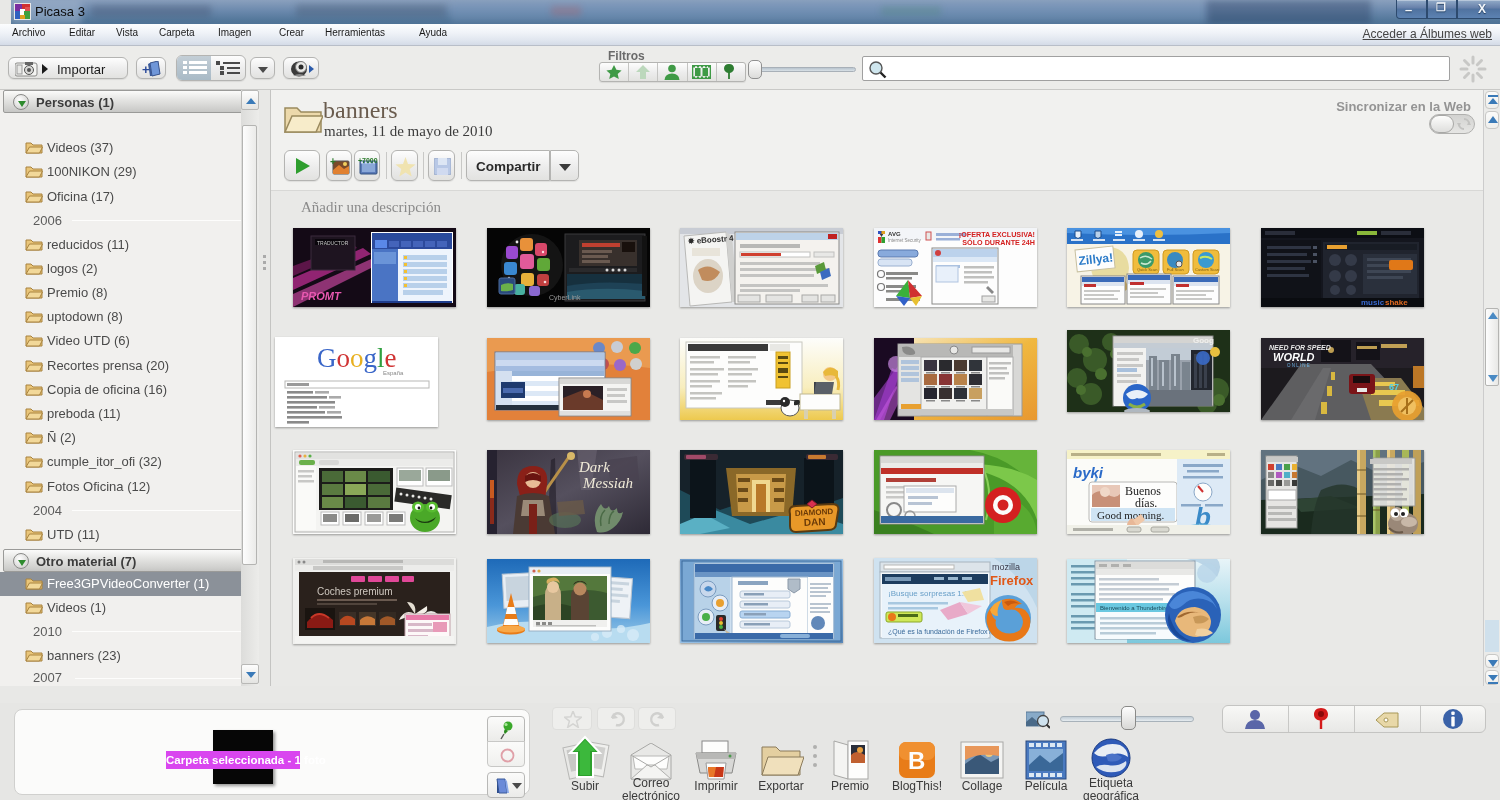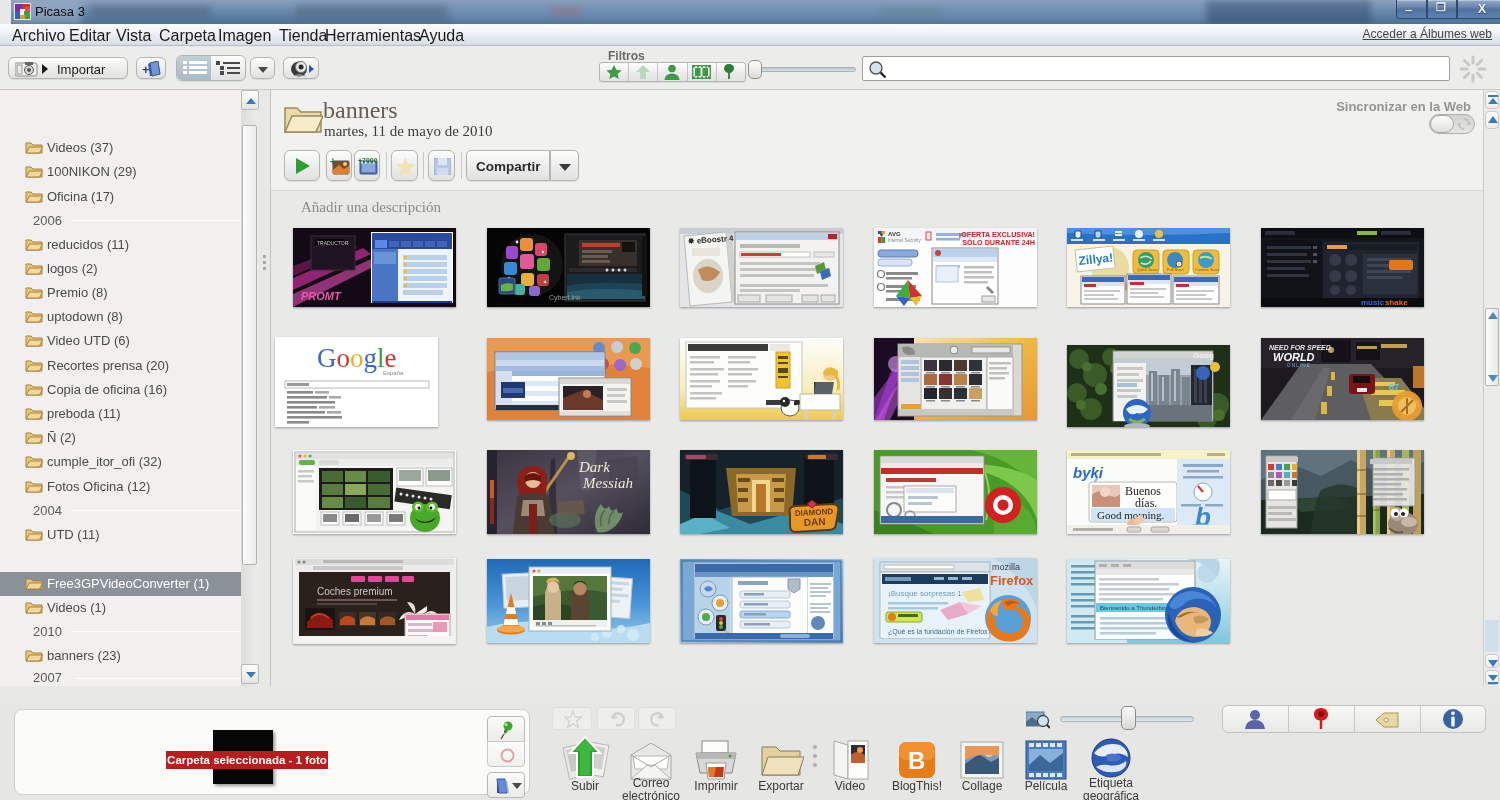--- a/index.html
+++ b/index.html
@@ -15,21 +15,21 @@
 #title-text { position:absolute; left:24px; top:4px; font-size:13px; color:#0c0c0c; }
 .capbtn { position:absolute; top:0; height:19px; border:1px solid #2d4a6e; border-top:none;
   background:linear-gradient(180deg,#93abc8,#657fa9 45%,#50729f 50%,#5c82b2);
   box-shadow:inset 0 1px 0 rgba(255,255,255,.35); }
 .capbtn span{ position:absolute; color:#f4f7fb; text-shadow:0 1px 1px #1d3a5c; font-weight:bold; }
 
 
 #menubar { left:0; top:24px; width:1500px; height:22px;
   background:linear-gradient(180deg,#fcfdfe 0%,#f0f3f8 40%,#dfe5ee 80%,#d4dbe7 100%);
   border-bottom:1px solid #b8bec8; }
-#menubar .mi { position:absolute; top:3px; font-size:16px; color:#1a1a1a; }
+#menubar .mi { position:absolute; top:3px; font-size:10px; color:#1a1a1a; }
 #weblink { position:absolute; right:8px; top:3px; font-size:12px; color:#444; text-decoration:underline; }
 
 
 #toolbar { left:0; top:46px; width:1500px; height:44px; background:#ececea; border-bottom:1px solid #c9c9c7; }
 .tbtn { position:absolute; background:linear-gradient(180deg,#fdfdfd,#ececec 55%,#e2e2e0); border:1px solid #b4b4b2; border-radius:6px; box-shadow:0 1px 1px rgba(0,0,0,.08); }
 
 
 #sidebar { left:0; top:90px; width:260px; height:596px; background:#f1f0ee; overflow:hidden; }
 .shead { position:absolute; left:3px; width:240px; height:23px;
   background:linear-gradient(180deg,#fbfbfa,#e3e3e1 45%,#cfcfcd 85%,#c6c6c4);
@@ -93,21 +93,21 @@
     <div class="capbtn" style="left:1446px;width:54px;border-bottom-right-radius:4px">
         <span style="left:20px;top:2px;font-size:12px">X</span>
       </div>
   </div>
   <div id="menubar" class="abs">
     <span class="mi" style="left:12px">Archivo</span>
     <span class="mi" style="left:69px">Editar</span>
     <span class="mi" style="left:116px">Vista</span>
     <span class="mi" style="left:159px">Carpeta</span>
     <span class="mi" style="left:218px">Imagen</span>
-    <span class="mi" style="left:279px">Tienda</span>
+    <span class="mi" style="left:279px">Crear</span>
     <span class="mi" style="left:325px">Herramientas</span>
     <span class="mi" style="left:419px">Ayuda</span>
     <span id="weblink">Acceder a Álbumes web</span>
   </div>
   <div id="toolbar" class="abs">
     <div class="tbtn" style="left:8px;top:11px;width:120px;height:22px">
       <svg style="position:absolute;left:6px;top:3px" width="34" height="16" viewBox="0 0 34 16">
         <rect x="0" y="2" width="22" height="13" rx="2" fill="#f4f4f2" stroke="#8a8a88"></rect>
         <rect x="2" y="4" width="5" height="9" fill="#e8e8e6" stroke="#999"></rect>
         <circle cx="14" cy="9" r="4.5" fill="#d8d8d6" stroke="#555"></circle>
@@ -209,39 +209,47 @@
         <line x1="3" y1="15" x2="9" y2="15"></line>
           <line x1="21" y1="15" x2="27" y2="15"></line>
         <line x1="6.5" y1="6.5" x2="10.7" y2="10.7"></line>
           <line x1="19.3" y1="19.3" x2="23.5" y2="23.5"></line>
         <line x1="6.5" y1="23.5" x2="10.7" y2="19.3"></line>
           <line x1="19.3" y1="10.7" x2="23.5" y2="6.5"></line>
       </g>
     </svg>
   </div>
   <div id="sidebar" class="abs">
+    <div class="shead" style="top:0px">
+        <div class="garr"></div>
+        <div class="txt">Personas (1)</div>
+      </div>
     <div class="sitem" style="top:50px">Videos (37)</div>
     <div class="sitem" style="top:74px">100NIKON (29)</div>
     <div class="sitem" style="top:99px">Oficina (17)</div>
     <div class="syear" style="top:123px">2006</div>
     <div class="yline" style="left:72px;top:130px;width:170px"></div>
     <div class="sitem" style="top:147px">reducidos (11)</div>
     <div class="sitem" style="top:171px">logos (2)</div>
     <div class="sitem" style="top:195px">Premio (8)</div>
     <div class="sitem" style="top:219px">uptodown (8)</div>
     <div class="sitem" style="top:243px">Video UTD (6)</div>
     <div class="sitem" style="top:268px">Recortes prensa (20)</div>
     <div class="sitem" style="top:292px">Copia de oficina (16)</div>
     <div class="sitem" style="top:316px">preboda (11)</div>
     <div class="sitem" style="top:340px">Ñ (2)</div>
     <div class="sitem" style="top:364px">cumple_itor_ofi (32)</div>
     <div class="sitem" style="top:389px">Fotos Oficina (12)</div>
     <div class="syear" style="top:413px">2004</div>
     <div class="yline" style="left:72px;top:420px;width:170px"></div>
     <div class="sitem" style="top:437px">UTD (11)</div>
+    <div class="shead" style="top:459px">
+        <div class="garr"></div>
+        <div class="txt">Otro material (7)</div>
+      </div>
     <div style="position:absolute;left:0px;top:482px;width:243px;height:24px;background:#8b9199"></div>
     <div class="sitem" style="top:486px;color:#fff">Free3GPVideoConverter (1)</div>
     <div class="sitem" style="top:510px">Videos (1)</div>
     <div class="syear" style="top:534px">2010</div>
     <div class="yline" style="left:72px;top:541px;width:170px"></div>
     <div class="sitem" style="top:558px">banners (23)</div>
     <div class="syear" style="top:580px">2007</div>
     <div class="yline" style="left:75px;top:588px;width:167px"></div>
     <svg class="abs" style="left:25px;top:0px" width="18" height="596" viewBox="0 0 18 596">
       <defs>
@@ -820,21 +828,21 @@
       <g fill="#c0c0be">
               <rect x="115" y="24" width="22" height="2.5"></rect>
               <rect x="115" y="29" width="18" height="2.5"></rect>
               <rect x="115" y="34" width="20" height="2.5"></rect>
               <rect x="115" y="39" width="16" height="2.5"></rect>
             </g>
       <rect x="25" y="71" width="114" height="6" fill="#c8c8c6"></rect>
       <rect x="27" y="66" width="20" height="5" fill="#e8a030"></rect>
     </svg>
         </div>
-    <div class="thumb" style="left:796px;top:255px">
+    <div class="thumb" style="left:796px;top:240px">
           <svg width="163" height="82" viewBox="0 0 163 82">
       <rect width="163" height="82" fill="#1e3018"></rect>
       <g fill="#3a5a28">
               <circle cx="12" cy="14" r="10"></circle>
               <circle cx="28" cy="30" r="12"></circle>
               <circle cx="10" cy="48" r="10"></circle>
               <circle cx="24" cy="64" r="11"></circle>
               <circle cx="44" cy="12" r="9"></circle>
               <circle cx="150" cy="60" r="12"></circle>
               <circle cx="140" cy="74" r="10"></circle>
@@ -1509,21 +1517,21 @@
     <div class="minibtn" style="left:1px;top:580px;width:14px;height:15px">
         <svg style="position:absolute;left:2px;top:2px" width="10" height="11" viewBox="0 0 10 11">
           <path d="M5 8 L10 2 L0 2 Z" fill="#3a7ab8"></path>
           <rect x="0" y="9" width="10" height="2" fill="#3a7ab8"></rect>
         </svg>
       </div>
   </div>
   <div id="bottom" class="abs">
     <div id="tray">
       <div style="position:absolute;left:198px;top:20px;width:60px;height:54px;background:#060606;box-shadow:2px 2px 3px rgba(0,0,0,.4)"></div>
-      <div style="position:absolute;left:151px;top:41px;width:162px;height:18px;background:#b91c1c;color:#fff;font-size:11.5px;font-weight:bold;text-align:center;line-height:18px;white-space:nowrap">Carpeta seleccionada - 1 foto</div>
+      <div style="position:absolute;left:151px;top:41px;width:134px;height:18px;background:#d946ef;color:#fff;font-size:11.5px;font-weight:bold;text-align:center;line-height:18px;white-space:nowrap">Carpeta seleccionada - 1 foto</div>
       <div style="position:absolute;left:472px;top:6px;width:38px;height:26px;background:linear-gradient(180deg,#fbfbfa,#ebebe9);border:1px solid #b8b8b6;border-radius:4px 4px 0 0">
         <svg style="position:absolute;left:11px;top:3px" width="16" height="20" viewBox="0 0 16 20">
           <circle cx="9" cy="6" r="4.5" fill="#3aa82a"></circle>
           <circle cx="7" cy="4.5" r="1.6" fill="#a8e898"></circle>
           <path d="M6 9 Q4 12 6 14 L9 11 Z" fill="#2a8a1e"></path>
           <line x1="5" y1="14" x2="2" y2="19" stroke="#555" stroke-width="1.4"></line>
         </svg>
       </div>
       <div style="position:absolute;left:472px;top:31px;width:38px;height:26px;background:linear-gradient(180deg,#fbfbfa,#f0f0ee);border:1px solid #c8c8c6;border-radius:0 0 4px 4px">
         <circle></circle>
@@ -1593,21 +1601,21 @@
     </svg>
     <div class="biglabel" style="left:751px;top:76px;width:60px">Exportar</div>
     <div class="abs" style="left:813px;top:42px;width:4px;height:4px;border-radius:50%;background:#b0b0ae;box-shadow:0 9px 0 #b0b0ae,0 18px 0 #b0b0ae"></div>
     <svg class="abs" style="left:828px;top:36px" width="44" height="42" viewBox="0 0 44 42">
       <path d="M6 2 L20 6 L20 40 L6 36 Z" fill="#f4f4f2" stroke="#a8a8a6"></path>
       <rect x="20" y="2" width="20" height="38" fill="#fdfdfc" stroke="#a8a8a6"></rect>
       <rect x="23" y="6" width="14" height="18" fill="#2a2e3a"></rect>
       <path d="M23 16 Q28 10 37 16 L37 24 L23 24 Z" fill="#c06030"></path>
       <circle cx="32" cy="11" r="3" fill="#e8a040"></circle>
     </svg>
-    <div class="biglabel" style="left:820px;top:76px;width:60px">Video</div>
+    <div class="biglabel" style="left:820px;top:76px;width:60px">Premio</div>
     <svg class="abs" style="left:897px;top:37px" width="40" height="40" viewBox="0 0 40 40">
       <rect x="2" y="2" width="36" height="36" rx="7" fill="#e87c18"></rect>
       <rect x="2" y="2" width="36" height="18" rx="7" fill="#f09030"></rect>
       <text x="11" y="29" font-size="24" font-weight="bold" fill="#fdfdfd" font-family="'Liberation Sans',sans-serif">B</text>
     </svg>
     <div class="biglabel" style="left:887px;top:76px;width:60px">BlogThis!</div>
     <svg class="abs" style="left:959px;top:37px" width="46" height="40" viewBox="0 0 46 40">
       <rect x="2" y="2" width="42" height="36" fill="#f4f4f2" stroke="#a8a8a6"></rect>
       <rect x="6" y="6" width="34" height="28" fill="#7a98b8"></rect>
       <path d="M6 24 L20 14 L32 22 L40 18 L40 34 L6 34 Z" fill="#3a5878"></path>

